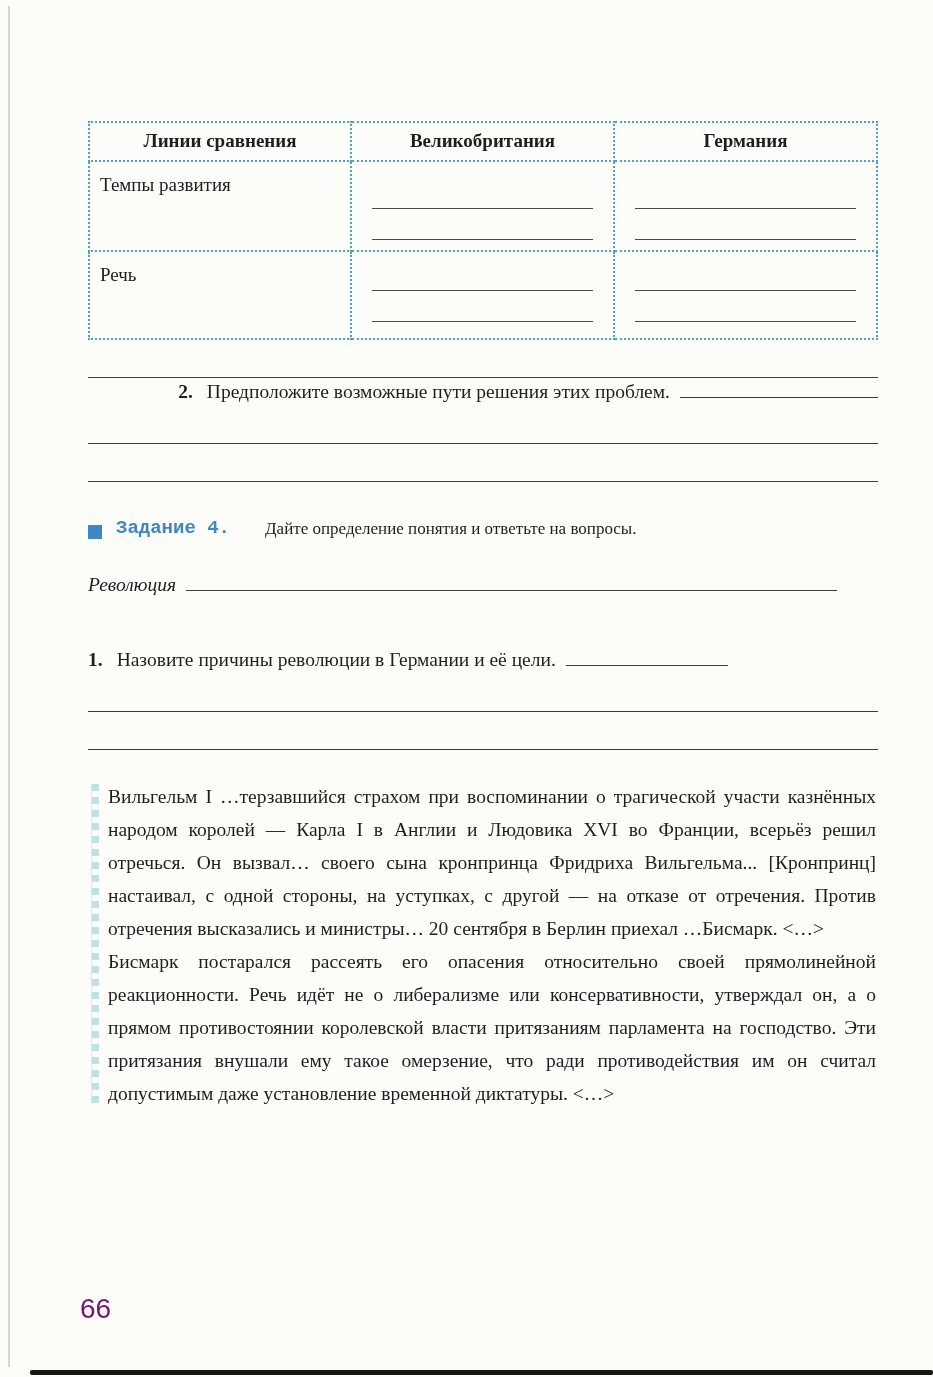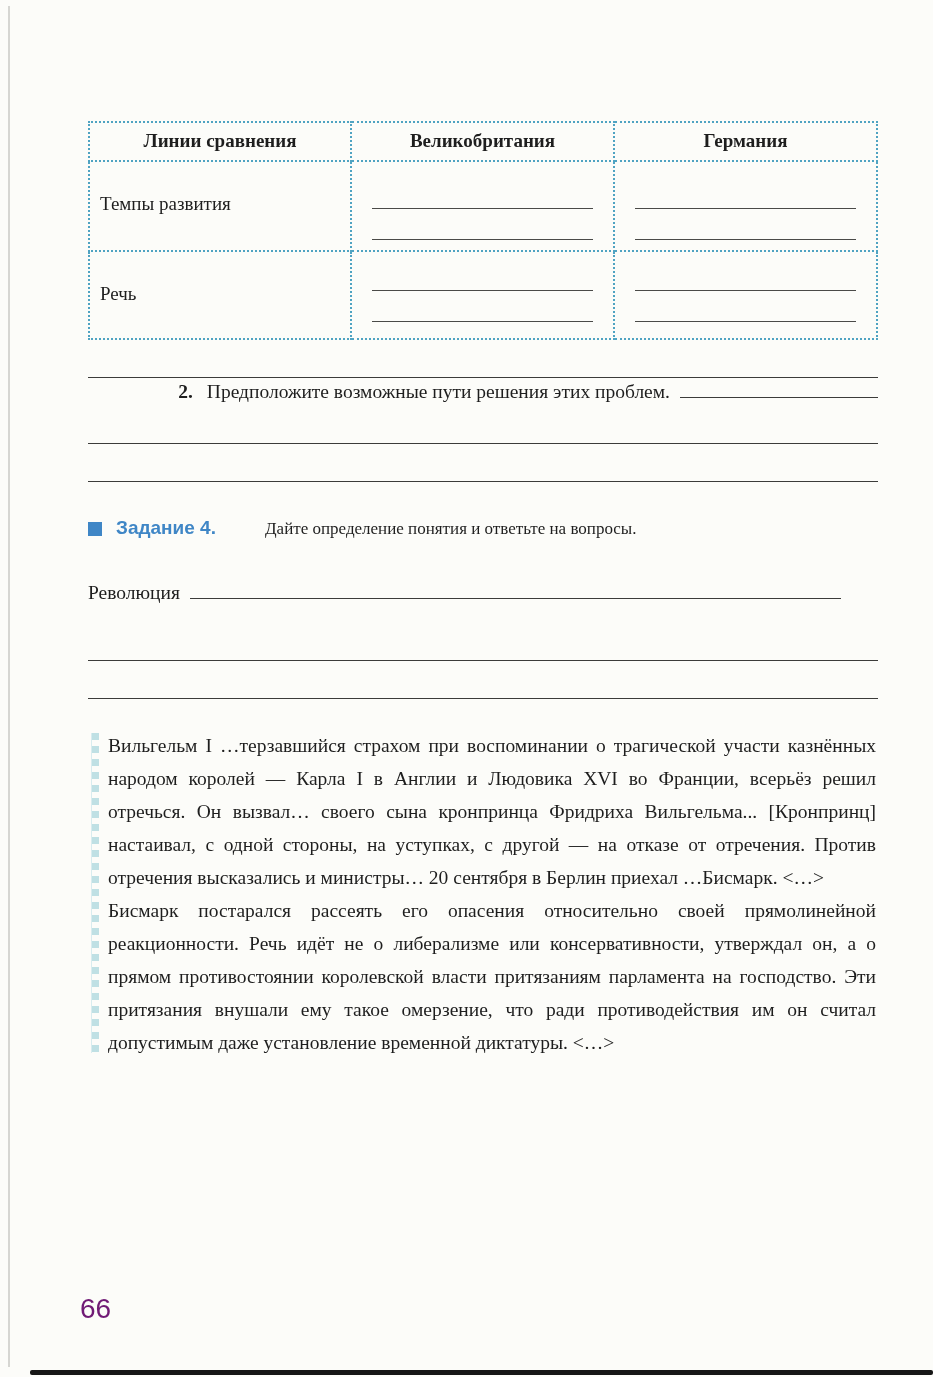--- a/index.html
+++ b/index.html
@@ -36,21 +36,21 @@
     vertical-align:top;
   }
   table.cmp th{
     font-size:19px;font-weight:bold;text-align:center;
     height:24px;padding-top:7px;
   }
   table.cmp .col1{width:240px;margin-top:44px;}
   table.cmp td{font-size:19px;}
   td.row-tall{height:76px;}
   td.row-mid{height:74px;}
-  .cell-label{padding-top:6px;margin-top:19px;}
+  .cell-label{padding-top:6px;}
   .cell-lines{padding-top:2px;}
   .wline{
     border-bottom:1.6px solid #4a4a48;
     height:30px;width:92%;margin:0 auto;
   }
   .wline.first-offset{height:38px;}
 
   
   .q{
     font-size:19.5px;line-height:1.45;
@@ -68,22 +68,22 @@
     border-bottom:1.6px solid #3c3c3a;
     height:37px;
   }
 
   
   .task{
     display:flex;align-items:flex-start;
   }
   .task-head{
     flex:none;width:177px;
-    display:flex;align-items:center;
-    font-family:Liberation Sans, sans-serif;
+    display:flex;align-items:flex-end;
+    font-family:Liberation Mono, monospace;
     font-weight:bold;font-size:19px;
     color:#3f86c6;
     padding-top:1px;
   }
   .task-square{
     flex:none;width:14px;height:14px;background:#3f86c6;
     margin-right:14px;margin-top:2px;
   }
   .task-body{
     flex:1;font-size:17px;line-height:1.5;
@@ -114,21 +114,21 @@
 
   .page-number{
     position:absolute;left:80px;top:1293px;
     font-family:"Liberation Sans", sans-serif;
     font-size:28px;color:#701a75;
   }
 
   
   .mt-34{margin-top:34px;}
   .mt-30{margin-top:30px;}
-  .mt-28{margin-top:40px;}
+  .mt-28{margin-top:32px;font-style:italic;}
   .mt-50{margin-top:50px;}
   .mt-56{text-align:right;}
 </style>
 </head>
 <body>
 
 <div class="page">
   <div class="page-edge-left"></div>
 
   <div class="content">
@@ -190,20 +190,23 @@
         <span class="task-square"></span>
         <span>Задание 4.</span>
       </div>
       <div class="task-body">Дайте определение понятия и ответьте на вопросы.</div>
     </div>
 
     <p class="term-row mt-28">
       <span>Революция</span><span class="tail" style="width:651px"></span>
     </p>
 
+    <p class="q mt-50">
+      <span class="num">1.</span><span>Назовите причины революции в Германии и её цели.</span><span class="tail" style="width:162px"></span>
+    </p>
     <div class="full-line"></div>
     <div class="full-line"></div>
 
 
     <div class="excerpt mt-30">
       <div class="excerpt-strip"></div>
       <p>Вильгельм I …терзавшийся страхом при воспоминании о трагической участи казнённых народом королей — Карла I в Англии и Людовика XVI во Франции, всерьёз решил отречься. Он вызвал… своего сына кронпринца Фридриха Вильгельма... [Кронпринц] настаивал, с одной стороны, на уступках, с другой — на отказе от отречения. Против отречения высказались и министры… 20 сентября в Берлин приехал …Бисмарк. &lt;…&gt;</p>
       <p>Бисмарк постарался рассеять его опасения относительно своей прямолинейной реакционности. Речь идёт не о либерализме или консервативности, утверждал он, а о прямом противостоянии королевской власти притязаниям парламента на господство. Эти притязания внушали ему такое омерзение, что ради противодействия им он считал допустимым даже установление временной диктатуры. &lt;…&gt;</p>
     </div>
 

